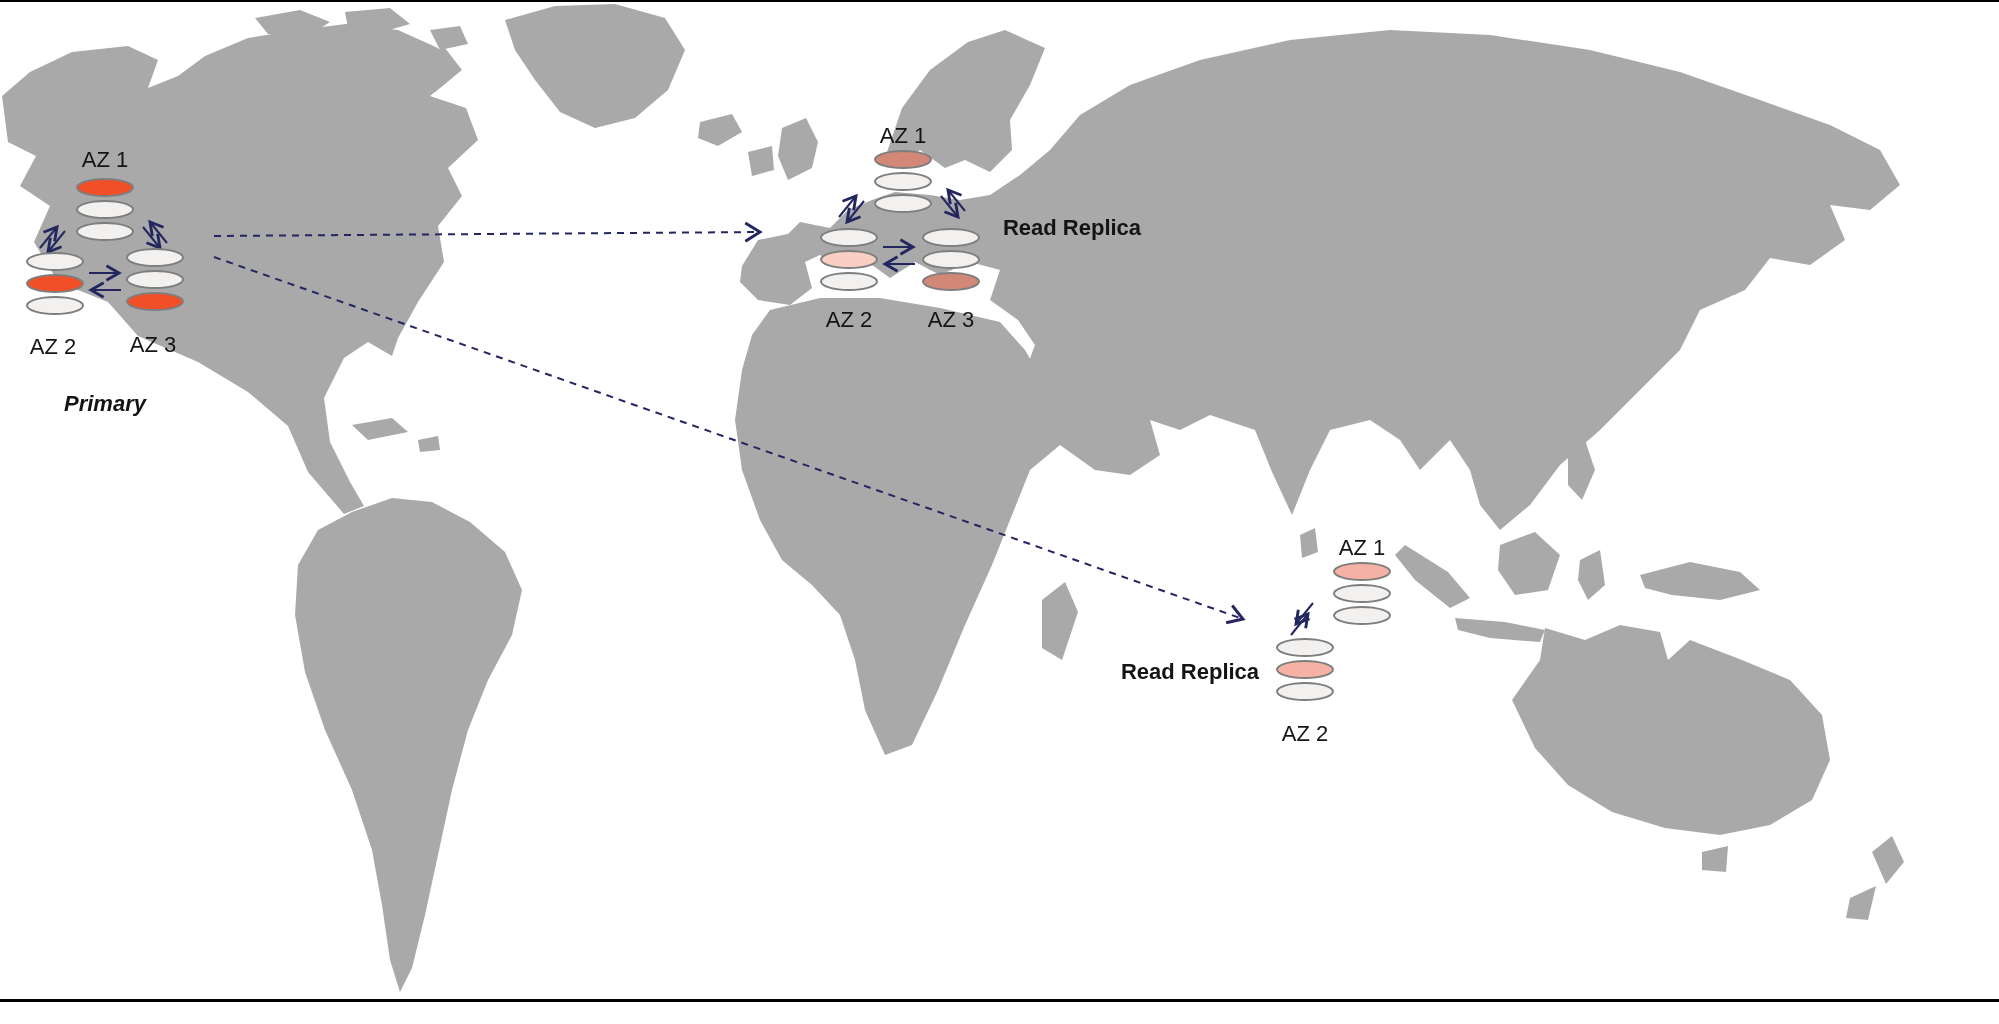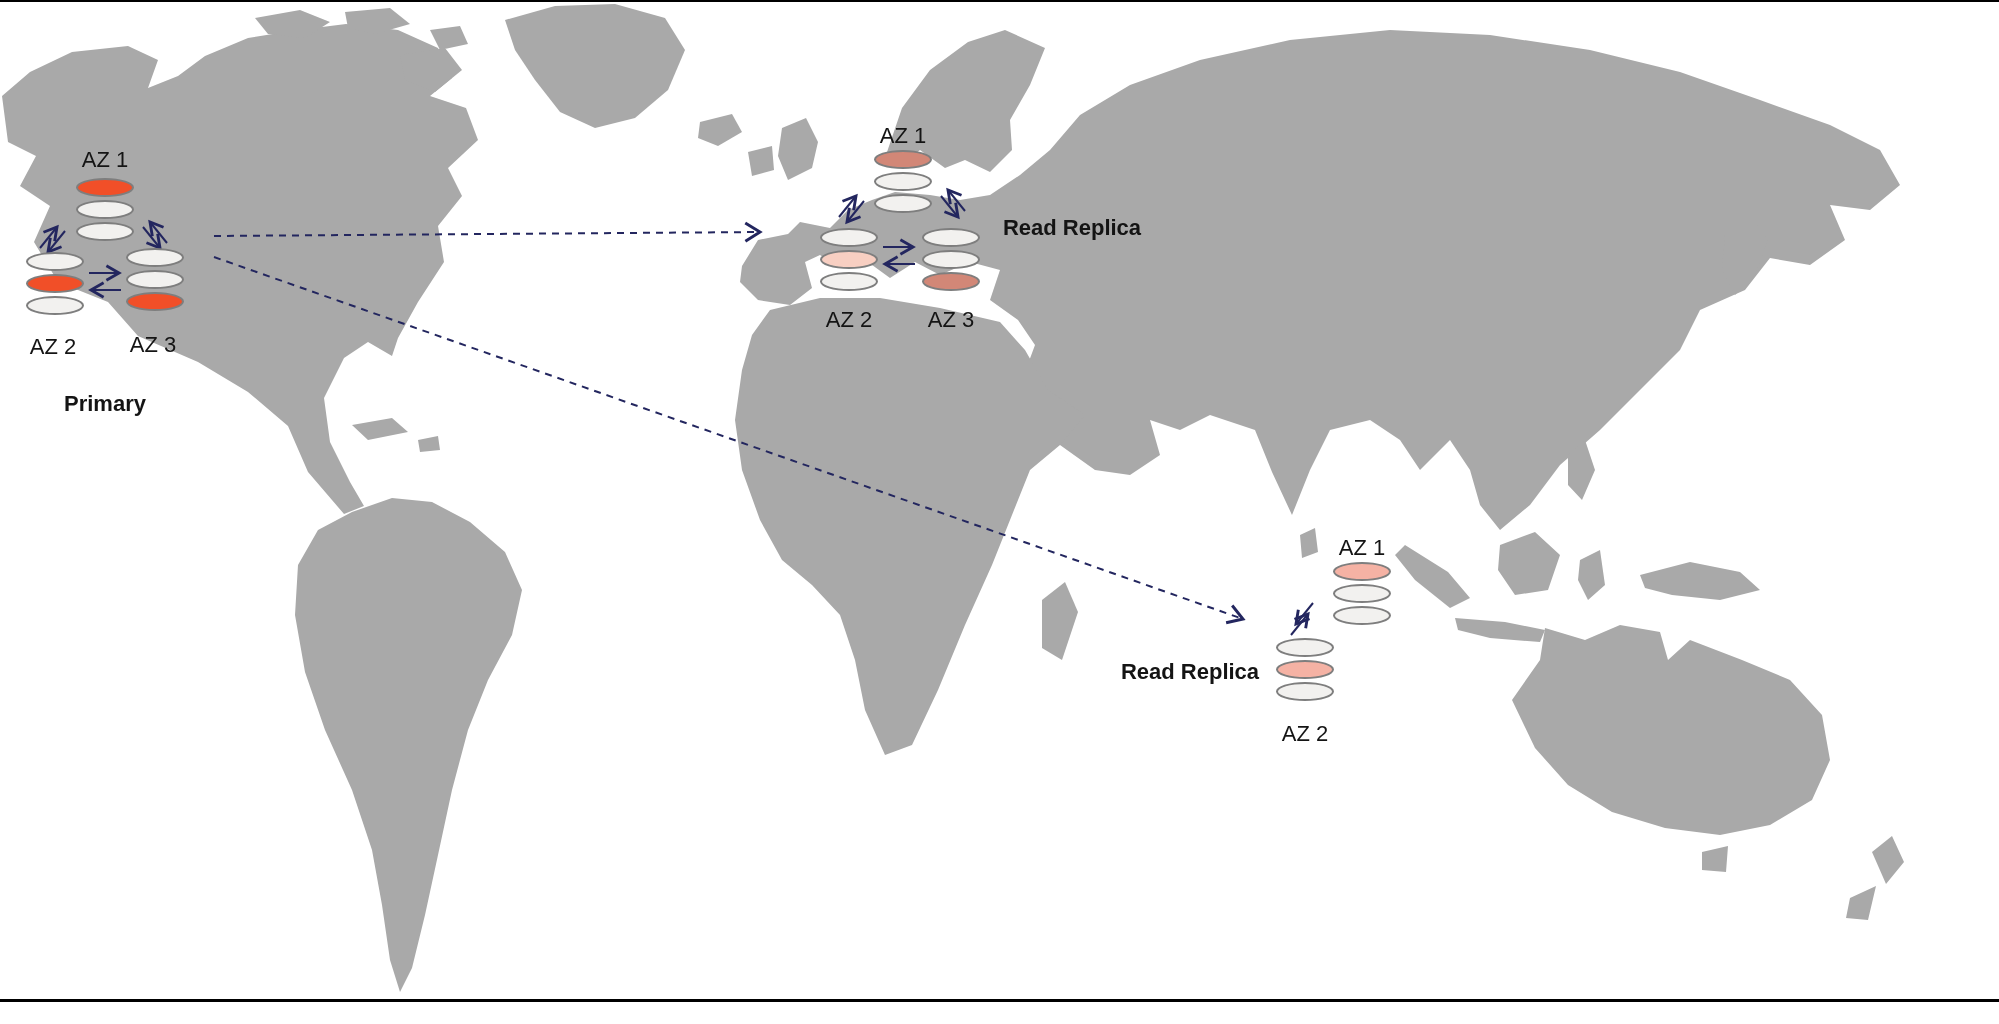--- a/index.html
+++ b/index.html
@@ -129,21 +129,21 @@
       <div class="disk c-primary"></div>
       <div class="disk"></div>
     </div>
     <div class="db" style="left:126px;top:108px;">
       <div class="disk"></div>
       <div class="disk"></div>
       <div class="disk c-primary"></div>
     </div>
     <span class="label" style="left:53px;top:195px;">AZ 2</span>
     <span class="label" style="left:153px;top:193px;">AZ 3</span>
-    <span class="label role" style="left:105px;top:252px;">Primary</span>
+    <span class="label role" style="left:105px;top:252px;font-style:italic;">Primary</span>
   </div>
 
   <div class="cluster" style="left:800px;top:115px;width:380px;height:240px;">
     <span class="label" style="left:103px;top:9px;">AZ 1</span>
     <div class="db" style="left:74px;top:35px;">
       <div class="disk c-eu-salmon"></div>
       <div class="disk"></div>
       <div class="disk"></div>
     </div>
     <div class="db" style="left:20px;top:113px;">

